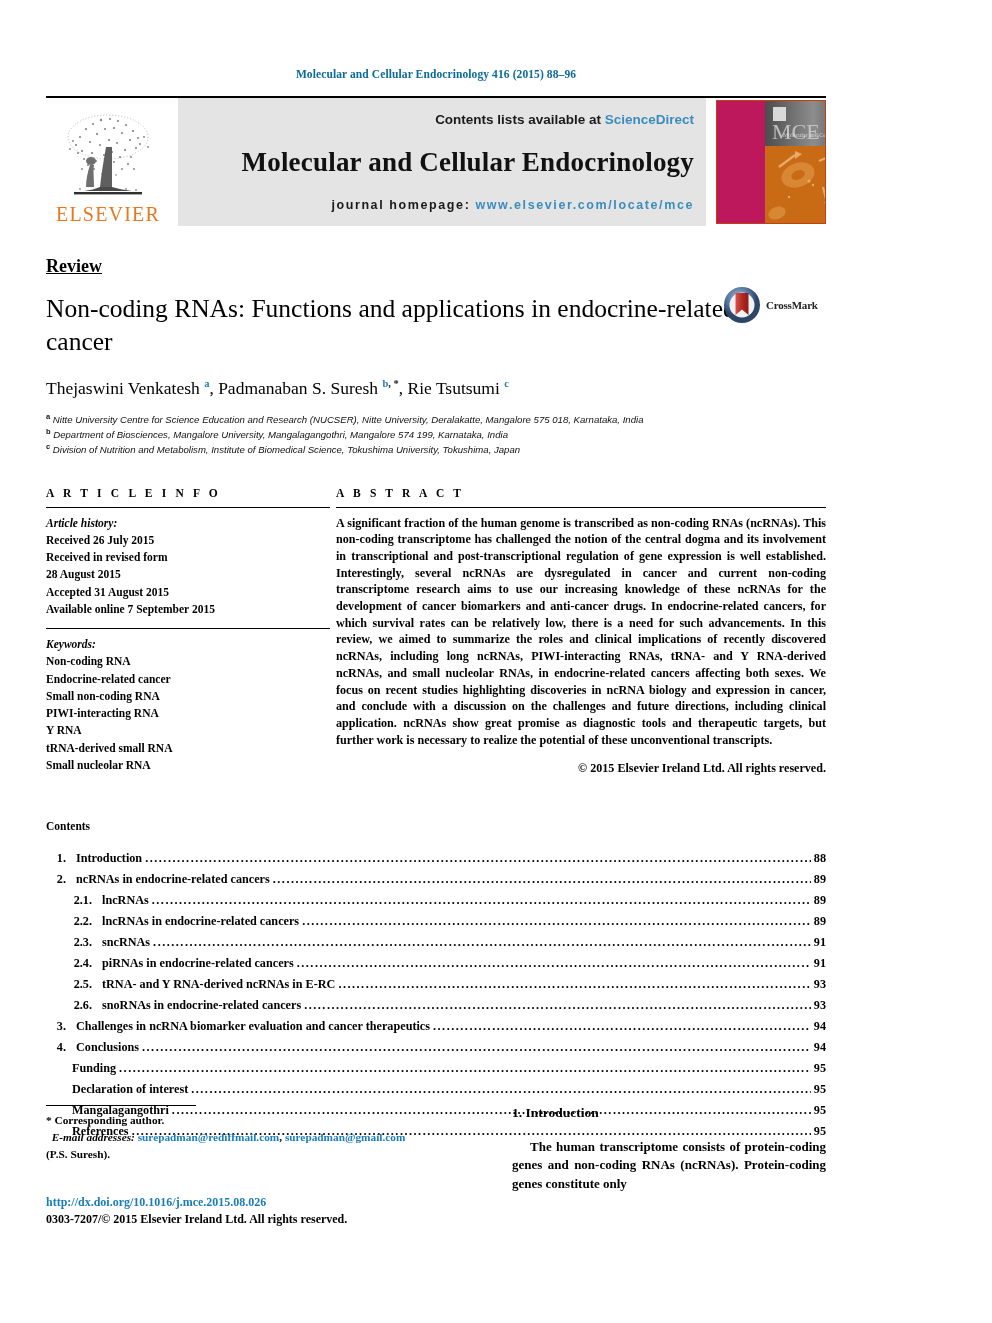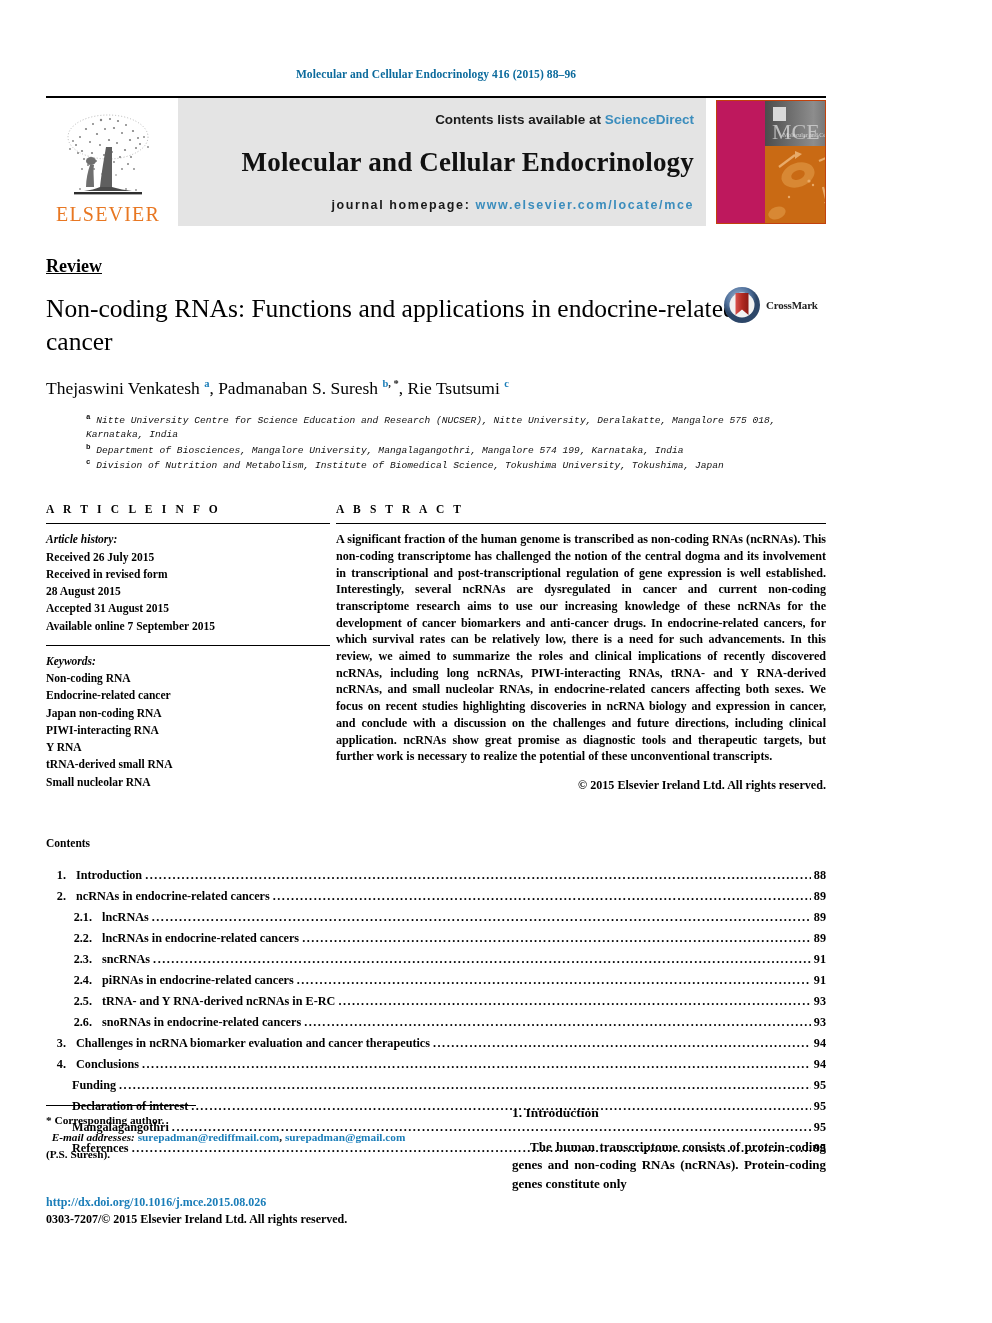--- a/index.html
+++ b/index.html
@@ -143,26 +143,25 @@
   }
   .authors {
     margin-top: 20px;
     font-family: "Liberation Serif", serif;
     font-size: 17.5px;
   }
   .authors sup { color: #1a7db8; font-size: 10.5px; font-weight: bold; }
   .authors sup.star { color: #1a1a1a; }
   .affils { margin-top: 13px; }
   .affil {
-    font-family: Liberation Mono, monospace;
+    font-family: Liberation Sans, sans-serif;
     font-style: italic;
     font-size: 9.6px;
     line-height: 1.42;
     color: #111;
-    margin-left: 40px;
   }
   .affil sup { font-style: normal; font-weight: bold; font-size: 7.5px; }
 
   
   .info-abstract {
     margin-top: 30px;
     display: flex;
     gap: 0;
   }
   .col-info { width: 284px; flex: 0 0 284px; }
@@ -475,21 +474,21 @@
           <div class="hist-line">Received in revised form</div>
           <div class="hist-line">28 August 2015</div>
           <div class="hist-line">Accepted 31 August 2015</div>
           <div class="hist-line">Available online 7 September 2015</div>
         </div>
       <div class="rule-thin"></div>
       <div class="kw-label">Keywords:</div>
       <div>
           <div class="kw-line">Non-coding RNA</div>
           <div class="kw-line">Endocrine-related cancer</div>
-          <div class="kw-line">Japan non-coding RNA</div>
+          <div class="kw-line">Small non-coding RNA</div>
           <div class="kw-line">PIWI-interacting RNA</div>
           <div class="kw-line">Y RNA</div>
           <div class="kw-line">tRNA-derived small RNA</div>
           <div class="kw-line">Small nucleolar RNA</div>
         </div>
     </div>
 
     <div class="col-abstract">
       <div class="sec-head">A B S T R A C T</div>
       <div class="rule"></div>

